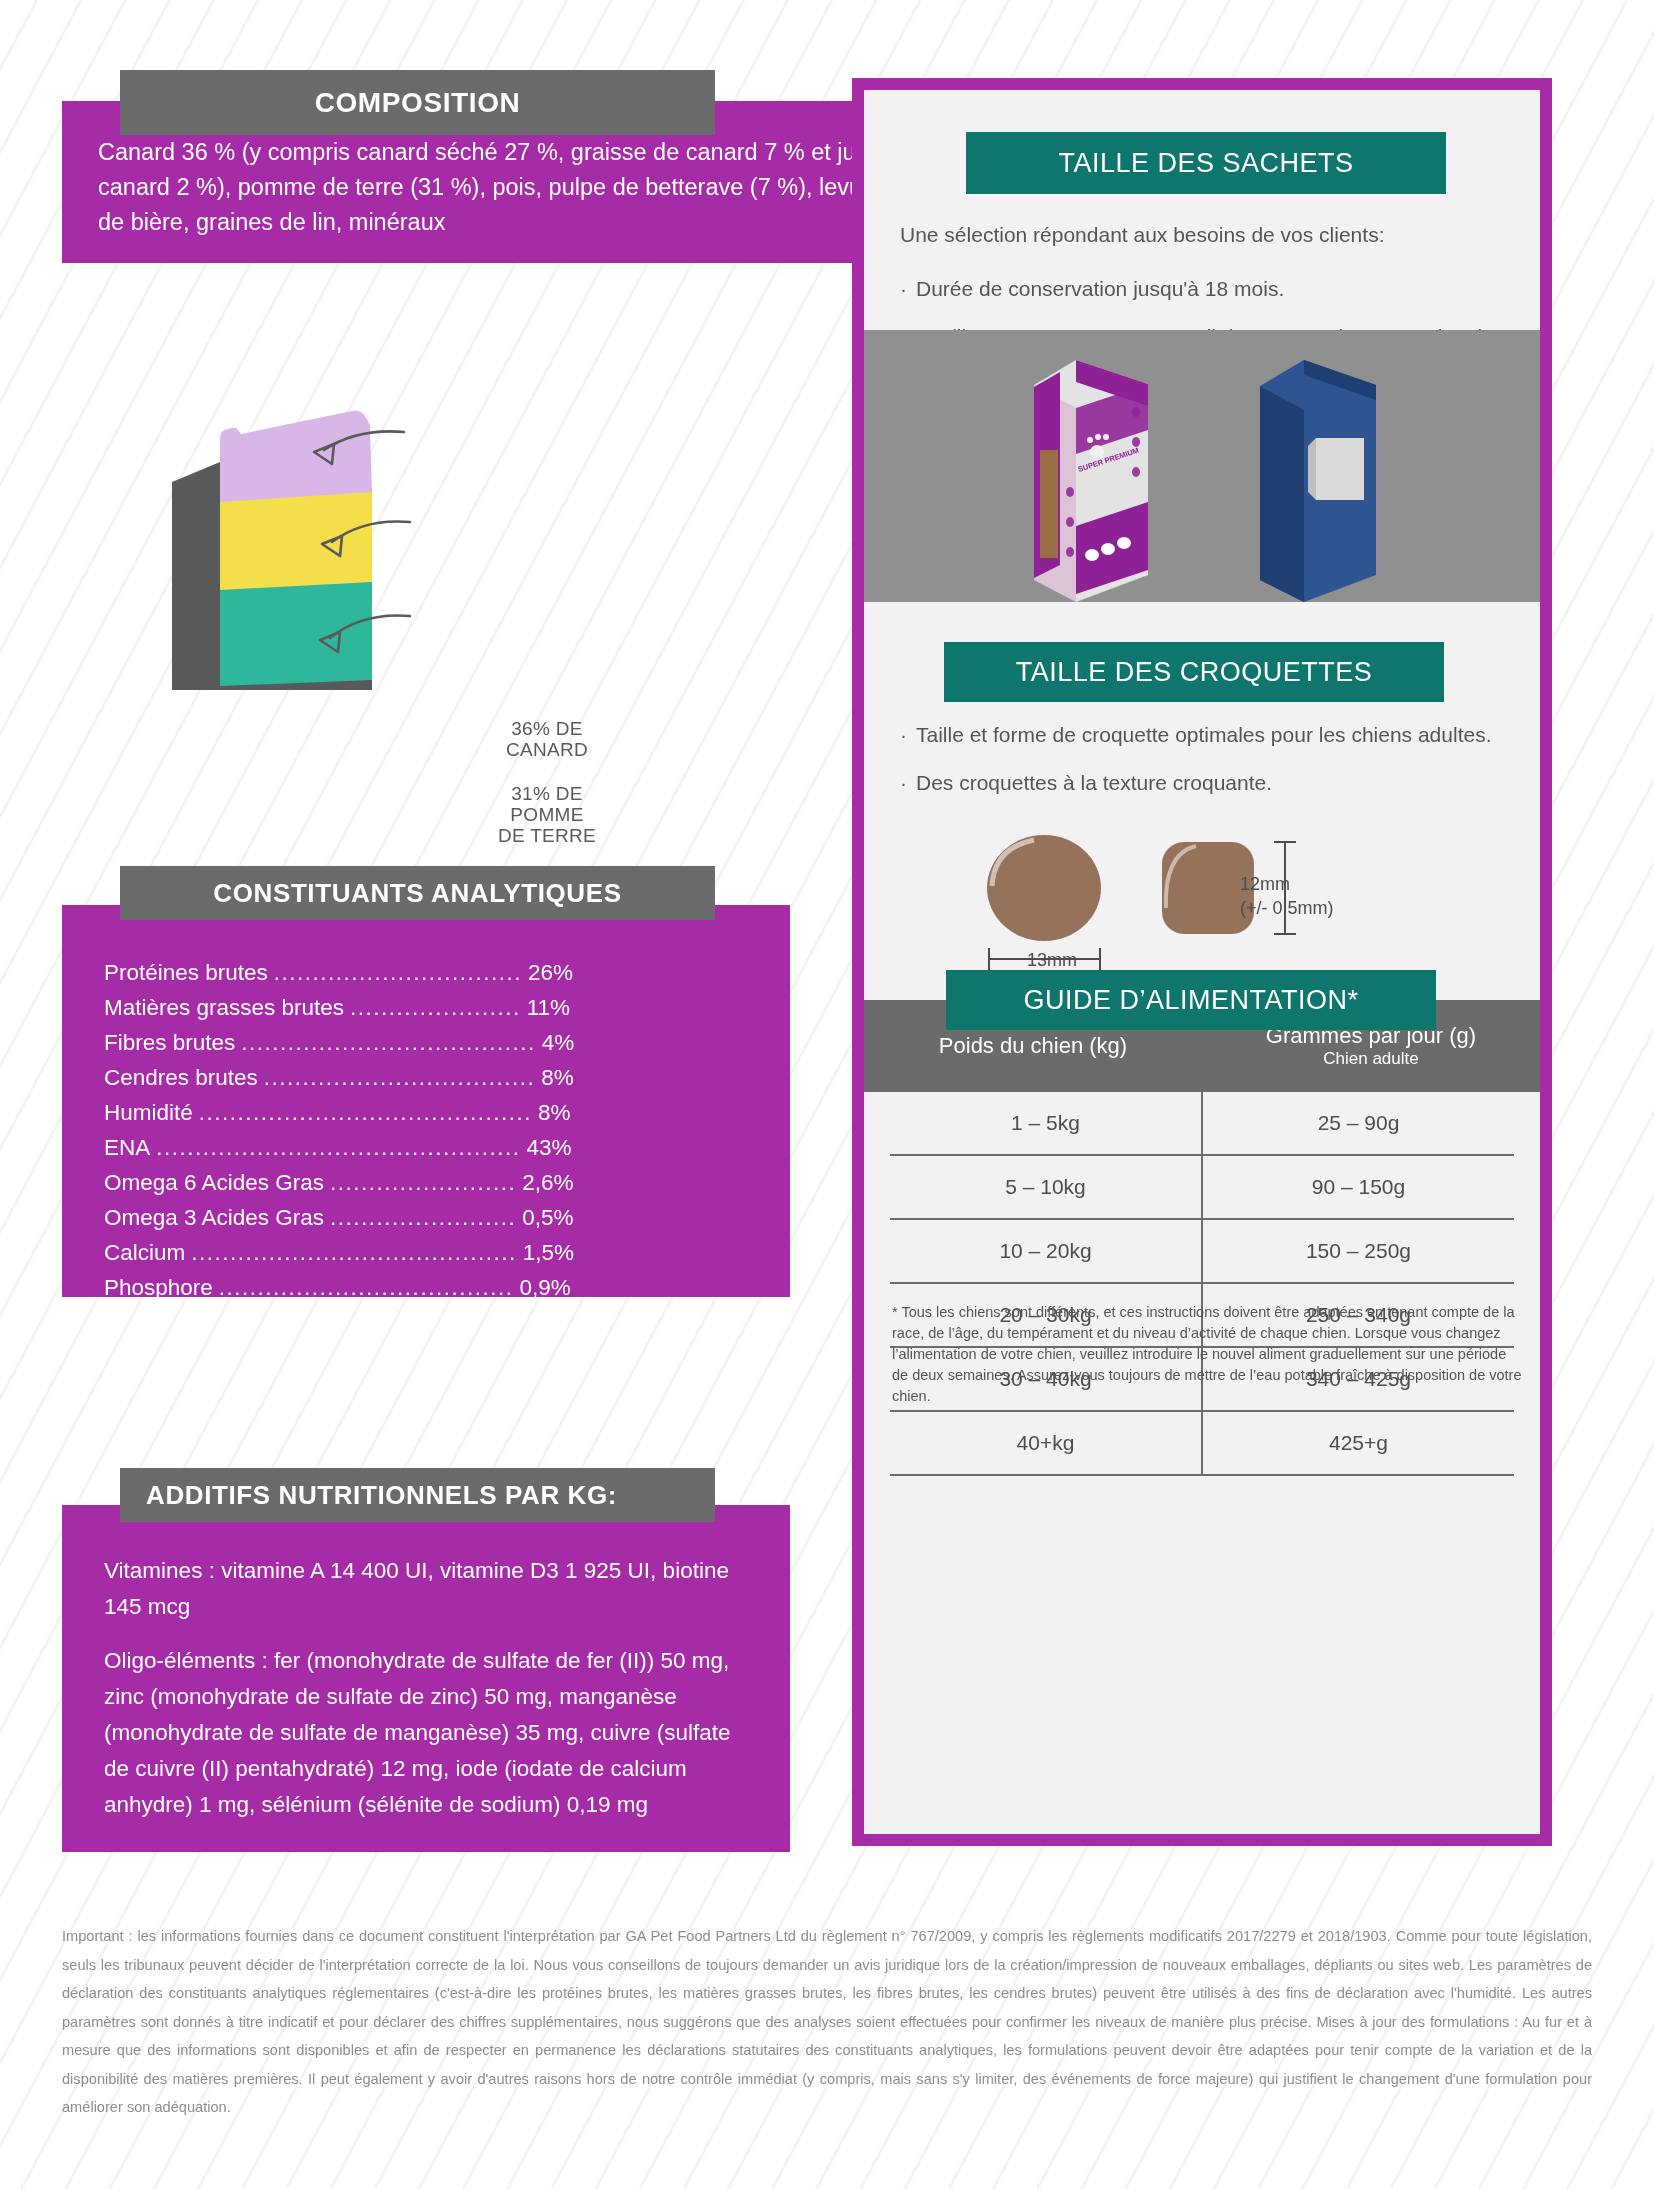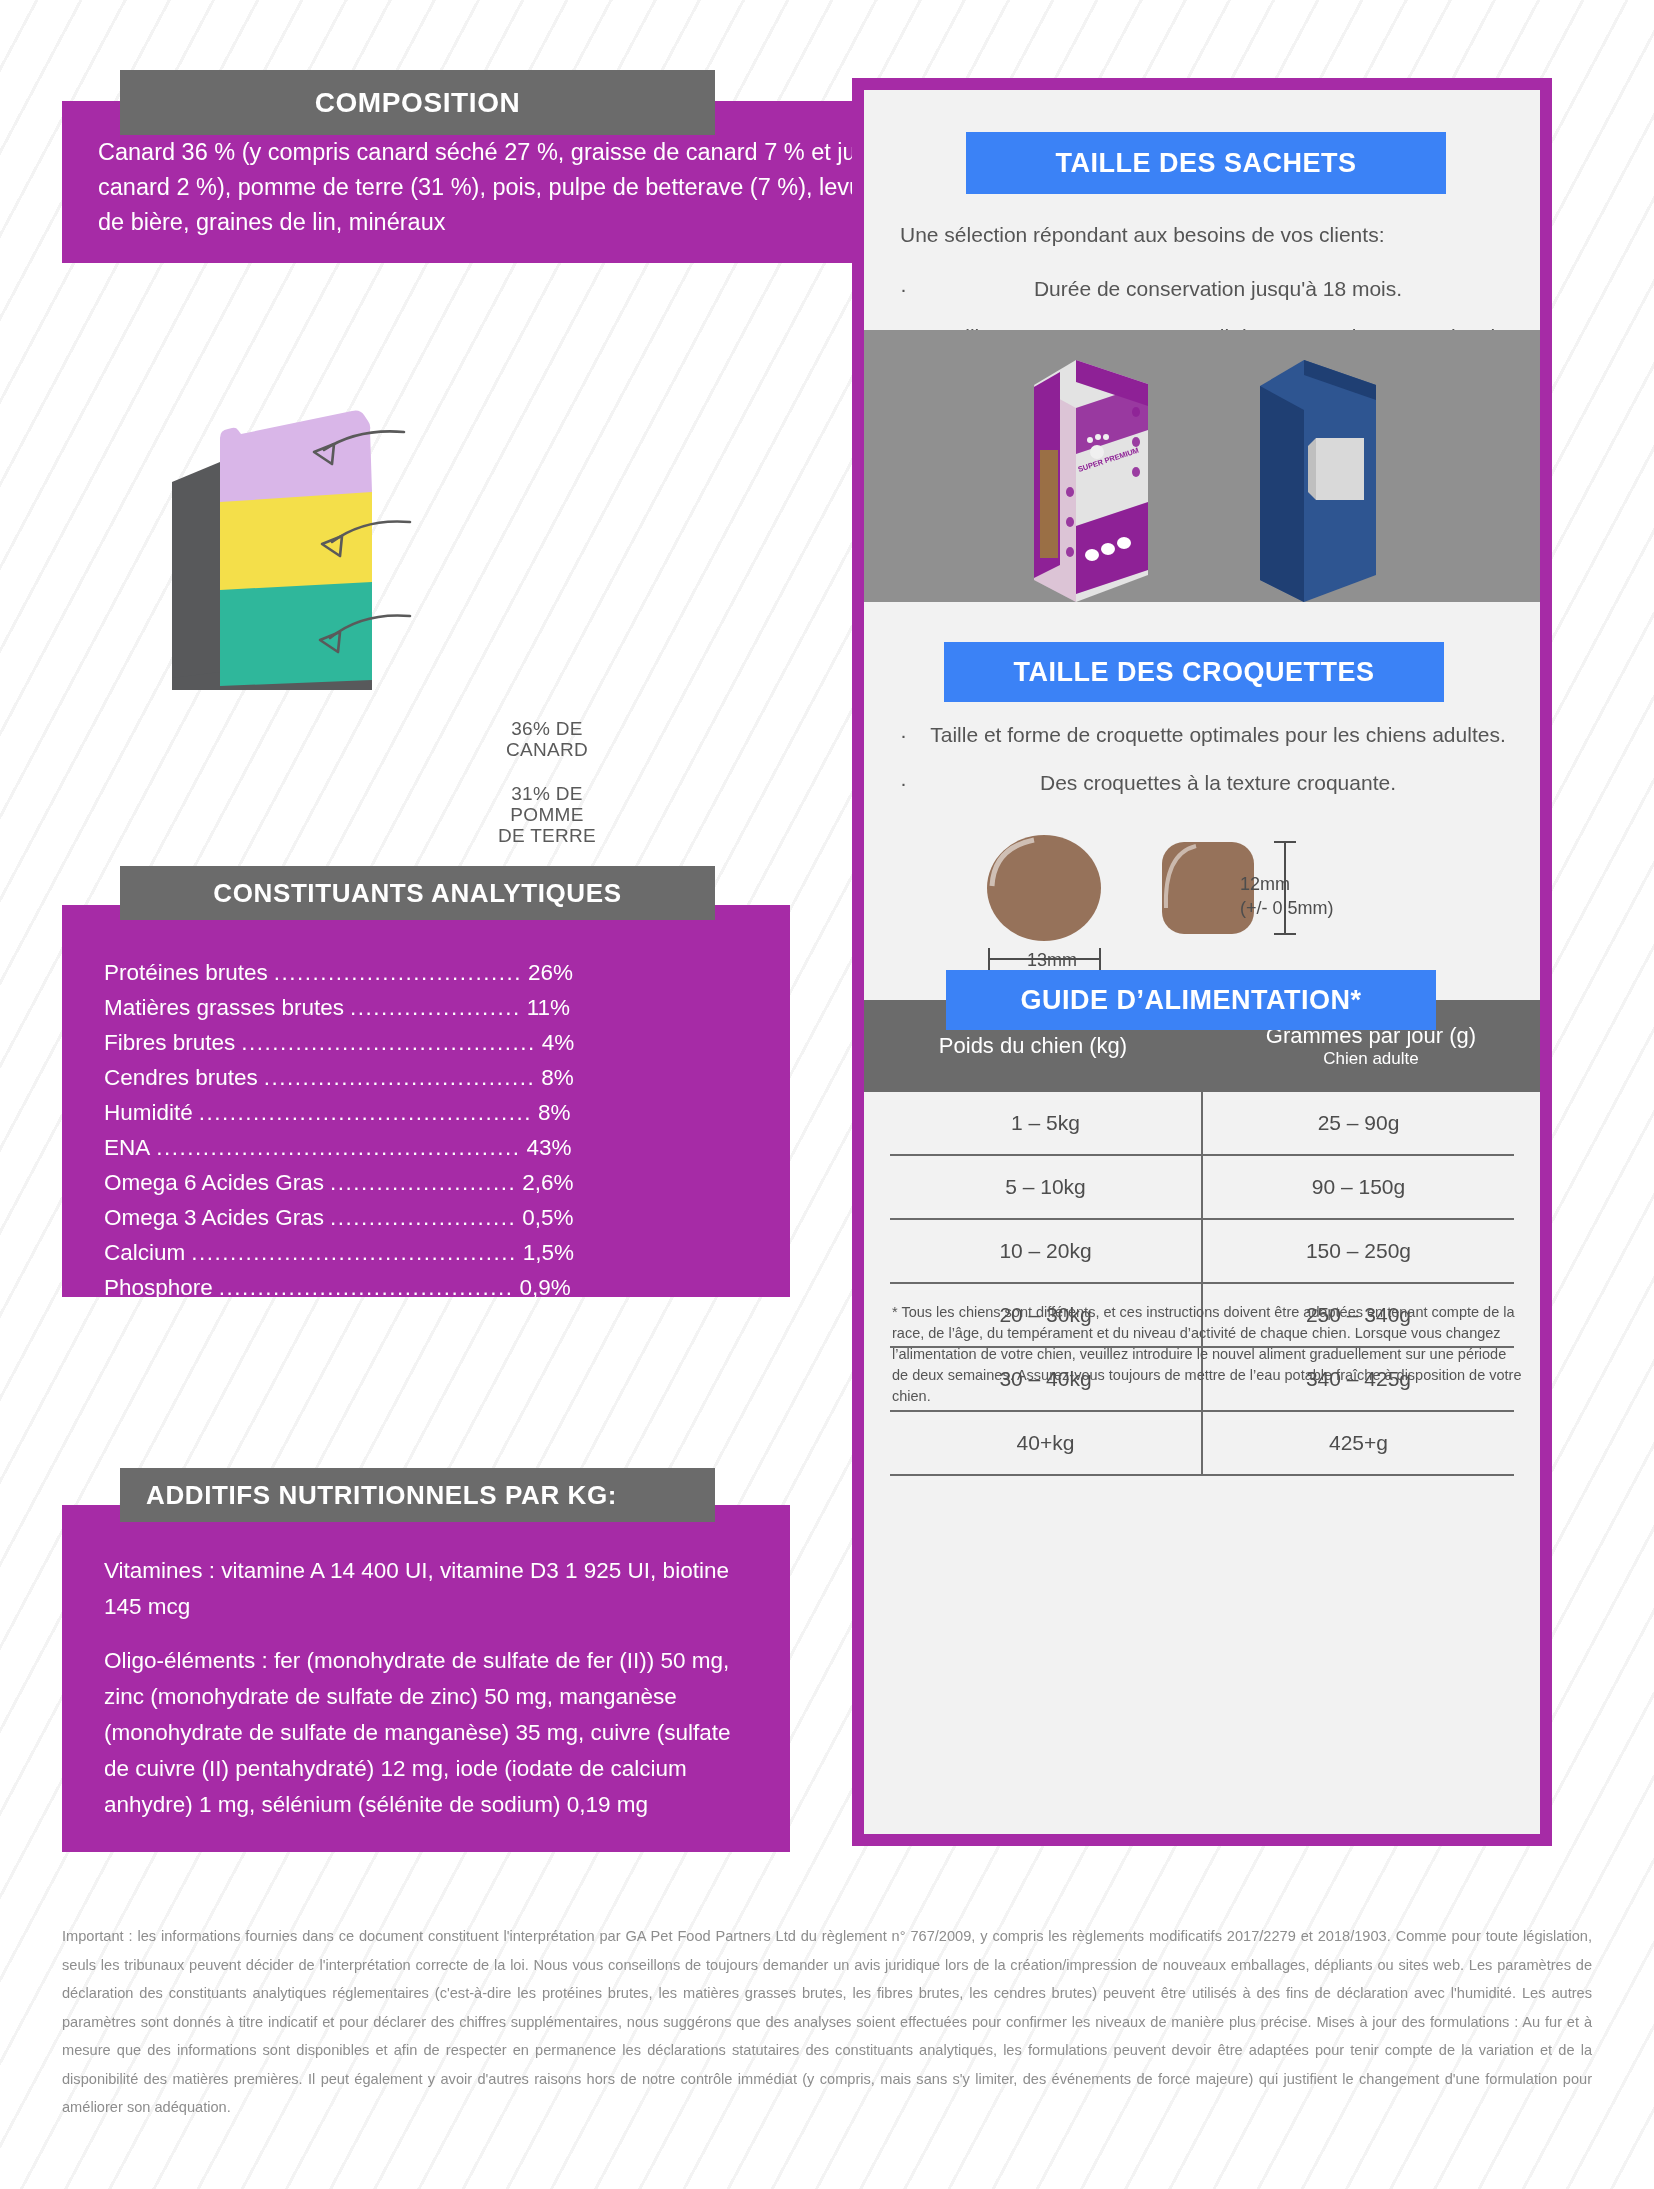--- a/index.html
+++ b/index.html
@@ -31,23 +31,23 @@
     background: #6b6b6b;
     color: #ffffff;
     font-weight: bold;
     letter-spacing: 0.6px;
     display: flex;
     align-items: center;
     justify-content: center;
     text-align: center;
   }
   .purple-head {
-    background: #3b82f6;
+    background: #0f766e;
     color: #ffffff;
-    font-weight: bold;
+    font-weight: normal;
     letter-spacing: 0.5px;
     display: flex;
     align-items: center;
     justify-content: center;
     text-align: center;
   }
   .purple-panel {
     background: #a62ba6;
     color: #ffffff;
   }
@@ -149,21 +149,21 @@
     font-size: 21px; color: #555; line-height: 30px;
   }
   .rp-bullets {
     position: absolute; left: 36px; top: 184px; width: 620px;
   }
   .rp-bullet {
     display: flex; font-size: 21px; color: #555; line-height: 30px;
     margin-bottom: 18px;
   }
   .rp-bullet .dot { width: 16px; flex: 0 0 16px; }
-  .rp-bullet .txt { flex: 1; text-align: center; }
+  .rp-bullet .txt { flex: 1; }
 
   #bag-photo {
     position: absolute; left: 0px; top: 240px;
     width: 676px; height: 272px;
     background: #909090;
     overflow: hidden;
   }
 
   #croquettes-head {
     position: absolute; left: 80px; top: 552px;

